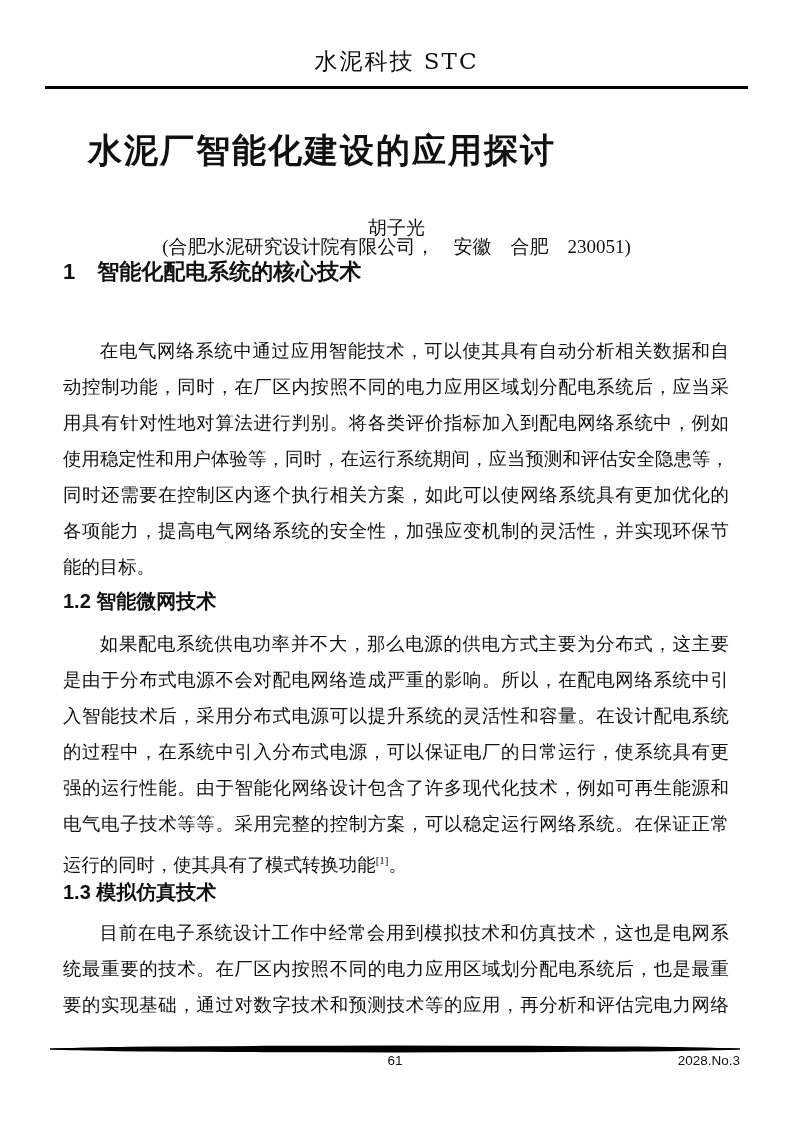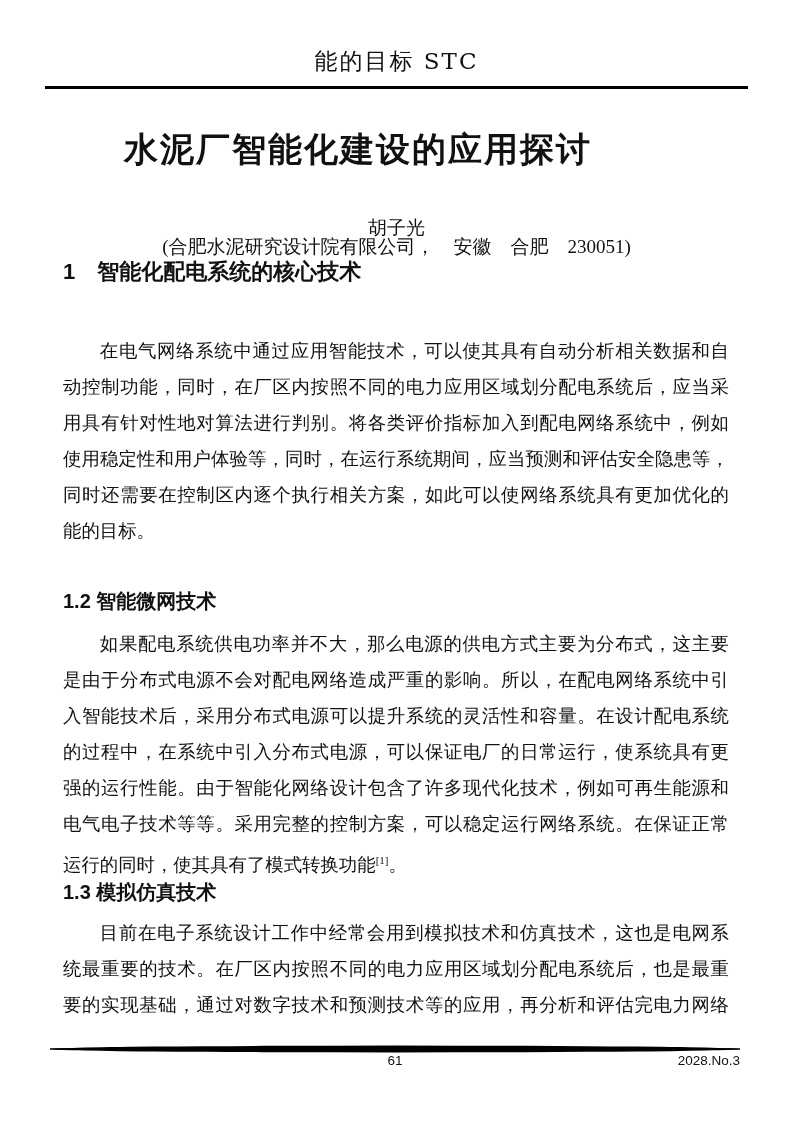--- a/index.html
+++ b/index.html
@@ -28,22 +28,21 @@
     background: #000;
   }
 
   .article-title {
     top: 126px; left: 0; width: 644px;
     text-align: center;
     font-size: 34px;
     line-height: 48px;
     font-weight: 700;
     letter-spacing: 2px;
-    font-family: Liberation Serif, serif;
-    padding-left: 36px;
+    font-family: Liberation Sans, sans-serif;
   }
   .author-name {
     top: 192px; left: 0; width: 793px;
     text-align: center;
     font-size: 19px;
     line-height: 24px;
     margin-top: 24px;
   }
   .author-affiliation {
     top: 234px; left: 0; width: 793px;
@@ -106,35 +105,36 @@
   .issue-number {
     position: absolute; right: 0; top: 0;
     text-align: right;
   }
 </style>
 </head>
 <body>
 
 <div class="page">
 
-  <div class="abs journal-name">能的目标 STC</div>
+  <div class="abs journal-name">水泥科技 STC</div>
   <div class="abs header-rule"></div>
 
   <div class="abs article-title">水泥厂智能化建设的应用探讨</div>
   <div class="abs author-name">胡子光</div>
   <div class="abs author-affiliation">(合肥水泥研究设计院有限公司，　安徽　合肥　230051)</div>
 
   <div class="abs h1">1　智能化配电系统的核心技术</div>
 
   <div class="abs para p11">
       <div class="tline">在电气网络系统中通过应用智能技术，可以使其具有自动分析相关数据和自</div>
       <div class="tline">动控制功能，同时，在厂区内按照不同的电力应用区域划分配电系统后，应当采</div>
       <div class="tline">用具有针对性地对算法进行判别。将各类评价指标加入到配电网络系统中，例如</div>
       <div class="tline">使用稳定性和用户体验等，同时，在运行系统期间，应当预测和评估安全隐患等，</div>
       <div class="tline">同时还需要在控制区内逐个执行相关方案，如此可以使网络系统具有更加优化的</div>
+      <div class="tline">各项能力，提高电气网络系统的安全性，加强应变机制的灵活性，并实现环保节</div>
       <div class="tline last">能的目标。</div>
     </div>
 
   <div class="abs h2 h2-12">1.2 智能微网技术</div>
   <div class="abs para p12">
       <div class="tline">如果配电系统供电功率并不大，那么电源的供电方式主要为分布式，这主要</div>
       <div class="tline">是由于分布式电源不会对配电网络造成严重的影响。所以，在配电网络系统中引</div>
       <div class="tline">入智能技术后，采用分布式电源可以提升系统的灵活性和容量。在设计配电系统</div>
       <div class="tline">的过程中，在系统中引入分布式电源，可以保证电厂的日常运行，使系统具有更</div>
       <div class="tline">强的运行性能。由于智能化网络设计包含了许多现代化技术，例如可再生能源和</div>

